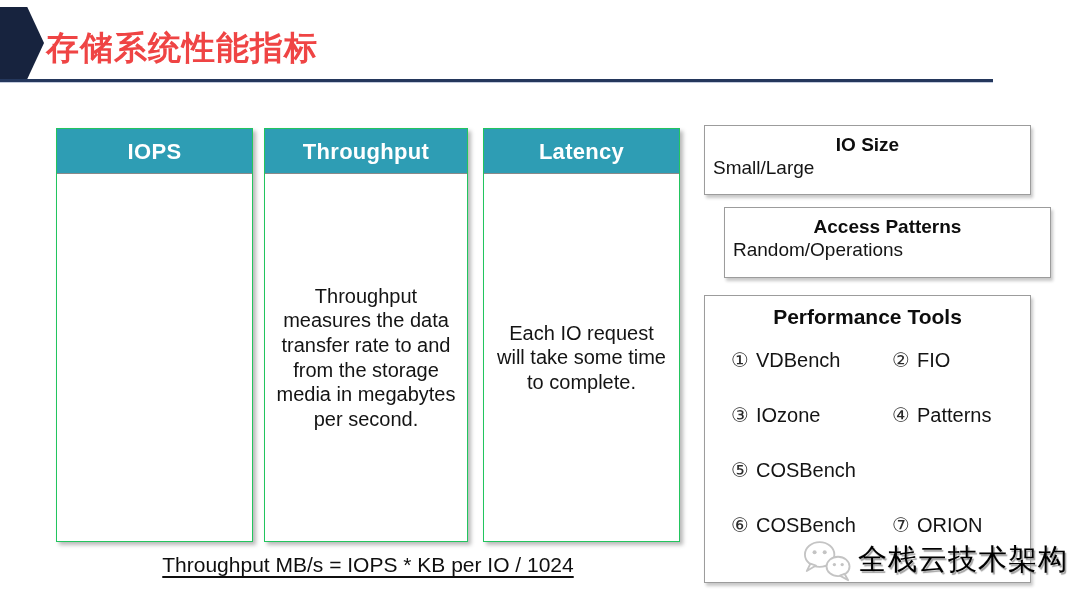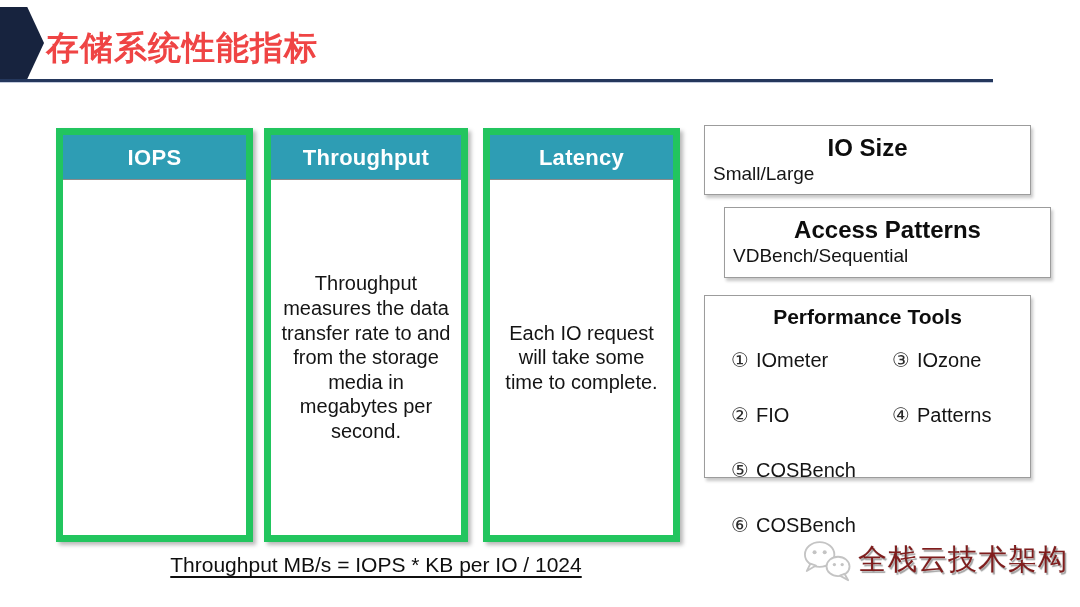--- a/index.html
+++ b/index.html
@@ -40,21 +40,21 @@
     background: #24375c;
     border-bottom: 1px solid #c3cbdd;
   }
 
   
   .metric-card {
     position: absolute;
     top: 128px;
     height: 414px;
     background: #ffffff;
-    border: 7px solid #22c55e;
+    border: 1px solid #22c55e;
     box-shadow: 3px 3px 4px rgba(0,0,0,0.28);
     display: flex;
     flex-direction: column;
   }
   .card-header {
     height: 45px;
     background: #2e9db4;
     border-bottom: 1px solid #8a8a8a;
     color: #ffffff;
     font-size: 22px;
@@ -85,36 +85,36 @@
     width: 327px;
     background: #ffffff;
     border: 1px solid #9c9c9c;
     box-shadow: 2px 3px 3px rgba(0,0,0,0.22);
   }
   #box-iosize  { top: 125px; height: 70px; }
   #box-access  { top: 207px; height: 71px; margin-left: 20px; }
   .info-title {
     margin-top: 8px;
     text-align: center;
-    font-size: 24px;
+    font-size: 19px;
     font-weight: bold;
     color: #0d0d0d;
   }
   .info-sub {
     margin-top: 1px;
     padding-left: 8px;
     font-size: 19px;
     color: #141414;
   }
 
   
   .tools-box {
     position: absolute;
     left: 704px; top: 295px;
-    width: 327px; height: 183px;
+    width: 327px; height: 288px;
     background: #ffffff;
     border: 1px solid #9c9c9c;
     box-shadow: 2px 3px 3px rgba(0,0,0,0.22);
   }
   .tools-title {
     margin-top: 9px;
     text-align: center;
     font-size: 21px;
     font-weight: bold;
     color: #0d0d0d;
@@ -128,21 +128,21 @@
     font-size: 20px;
     color: #141414;
   }
   .tool-item { white-space: nowrap; }
   .tool-num { margin-right: 7px; color: #2b2b2b; }
   .cell-empty { visibility: hidden; }
 
   
   .formula {
     position: absolute;
-    left: 64px; top: 553px;
+    left: 56px; top: 553px;
     width: 624px;
     text-align: center;
     font-size: 21px;
     color: #0f0f0f;
     text-decoration: underline;
     text-decoration-thickness: 2px;
     text-underline-offset: 4px;
     white-space: nowrap;
   }
 
@@ -151,21 +151,21 @@
     position: absolute;
     left: 799px; top: 537px;
     display: flex;
     align-items: center;
     gap: 3px;
   }
   .wm-logo { width: 56px; height: 46px; }
   .wm-text {
     font-size: 29px;
     letter-spacing: 1px;
-    color: #7f1d1d;
+    color: #000000;
     text-shadow: 1.5px 1.5px 1px #a0a0a0, -0.5px -0.5px 0 #e6e6e6;
     white-space: nowrap;
   }
 </style>
 </head>
 <body>
 
 <div class="slide">
 
   <div class="title-arrow"></div>
@@ -186,33 +186,34 @@
     <div class="card-body">Each IO request will take some time to complete.</div>
   </div>
 
   <div class="info-box" id="box-iosize">
     <div class="info-title">IO Size</div>
     <div class="info-sub">Small/Large</div>
   </div>
 
   <div class="info-box" id="box-access">
     <div class="info-title">Access Patterns</div>
-    <div class="info-sub">VDBench/Sequential</div>
+    <div class="info-sub">Random/Operations</div>
   </div>
 
   <div class="tools-box">
     <div class="tools-title">Performance Tools</div>
     <div class="tools-grid">
-      <span class="tool-item"><span class="tool-num">①</span><span>IOmeter</span></span>
+      <span class="tool-item"><span class="tool-num">①</span><span>VDBench</span></span>
+      <span class="tool-item"><span class="tool-num">②</span><span>FIO</span></span>
       <span class="tool-item"><span class="tool-num">③</span><span>IOzone</span></span>
-      <span class="tool-item"><span class="tool-num">②</span><span>FIO</span></span>
       <span class="tool-item"><span class="tool-num">④</span><span>Patterns</span></span>
       <span class="tool-item"><span class="tool-num">⑤</span><span>COSBench</span></span>
       <span class="tool-item cell-empty"></span>
       <span class="tool-item"><span class="tool-num">⑥</span><span>COSBench</span></span>
+      <span class="tool-item"><span class="tool-num">⑦</span><span>ORION</span></span>
     </div>
   </div>
 
   <div class="formula">Throughput MB/s = IOPS * KB per IO / 1024</div>
 
   <div class="watermark">
     <svg class="wm-logo" viewBox="0 0 60 50" xmlns="http://www.w3.org/2000/svg">
       <g fill="#ffffff" stroke="#c4c4c4" stroke-width="2">
         <ellipse cx="22" cy="19" rx="16" ry="13.5"></ellipse>
         <path d="M12 29 L8 37 L18 31 Z" stroke-linejoin="round"></path>

